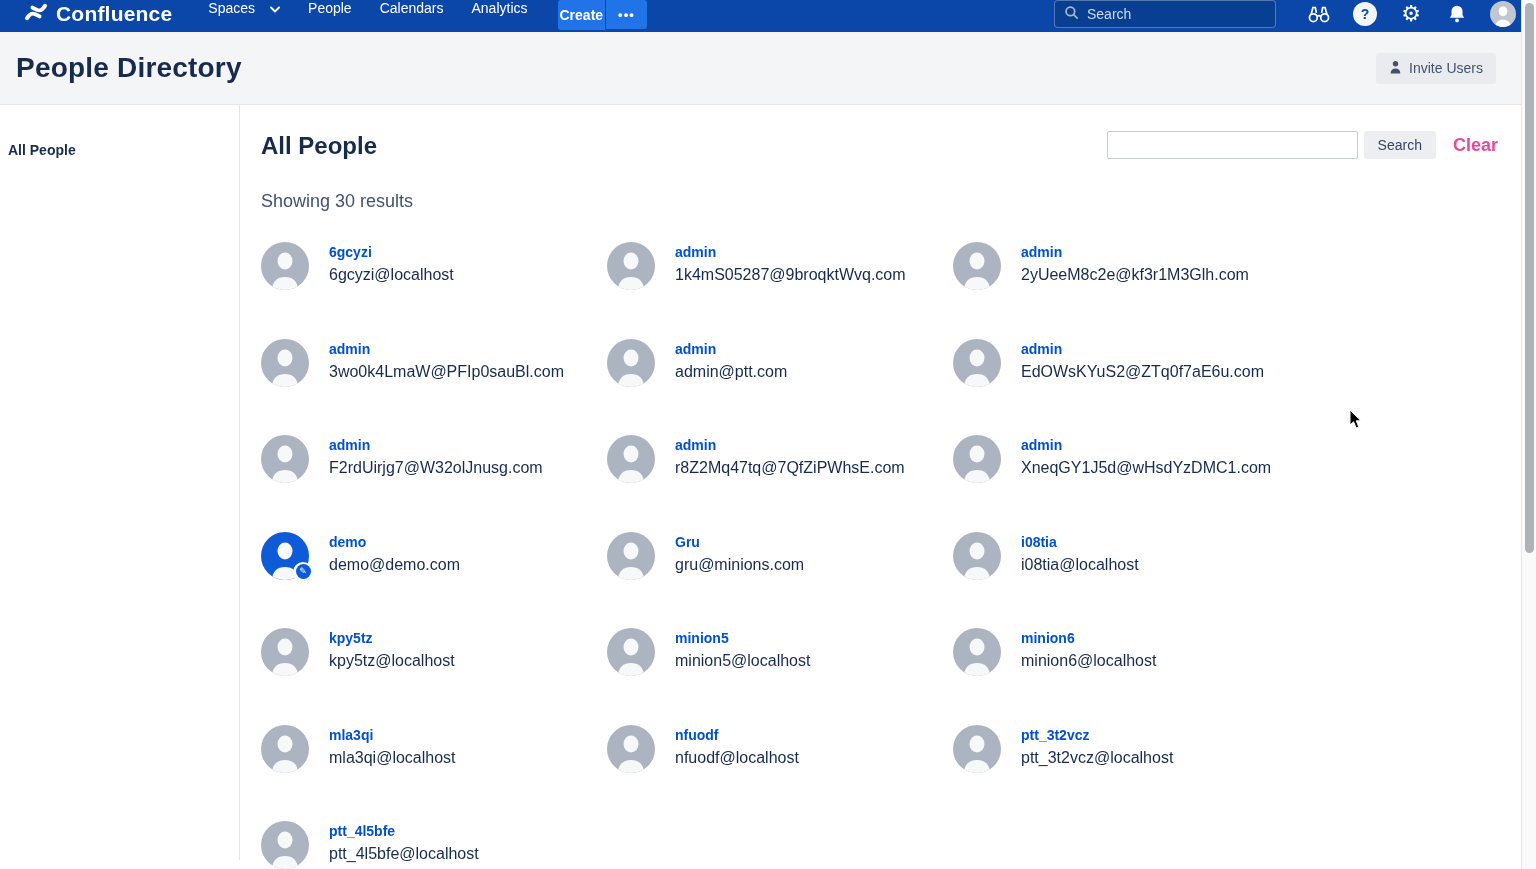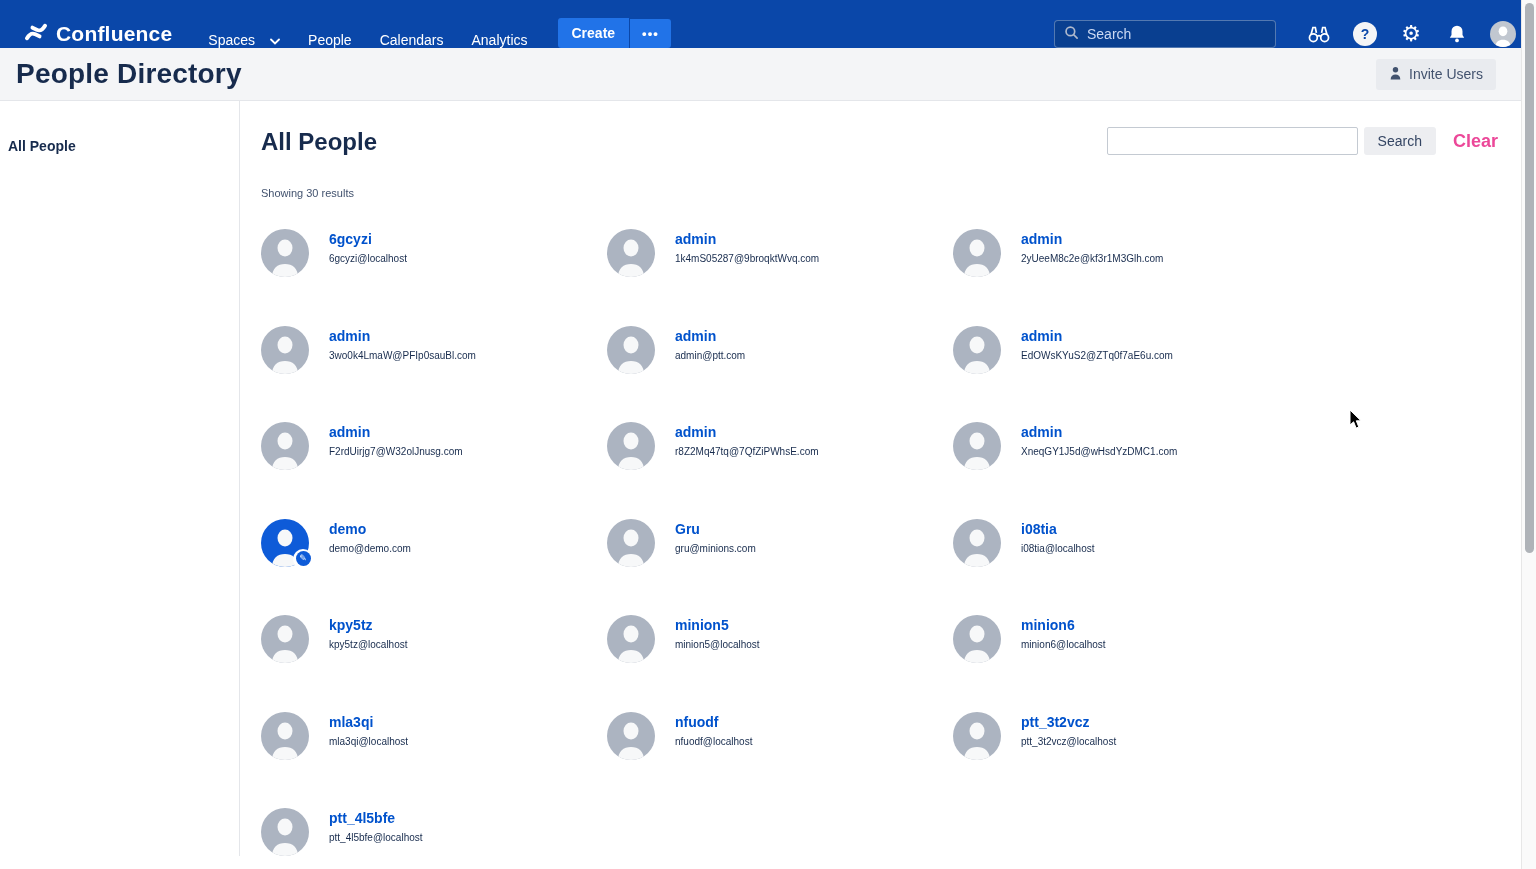--- a/index.html
+++ b/index.html
@@ -1,61 +1,61 @@
 <!DOCTYPE html>
 <html><head>
 <meta charset="utf-8">
 <style>
   * { margin:0; padding:0; box-sizing:border-box; }
   html,body { width:1536px; height:869px; overflow:hidden; background:#fff;
     font-family:"Liberation Sans", sans-serif; }
 
   
-  .topnav { height:48px; background:#0A47A9; display:flex; align-items:flex-end;
+  .topnav { height:32px; background:#0A47A9; display:flex; align-items:flex-start;
     padding:0 10px 0 24px; position:relative; z-index:5; }
   .brand { display:flex; align-items:center; gap:8px; margin-right:22px; cursor:pointer; }
   .brand-word { color:#fff; font-size:21px; font-weight:600; letter-spacing:.2px; }
   .nav-item { color:#fff; font-size:14px; margin:0 14px; text-decoration:none;
     display:flex; align-items:center; gap:15px; cursor:pointer; }
   .create-btn { background:#2173E8; color:#fff; font-size:14px; font-weight:700;
-    border:none; border-radius:3px 0 0 3px; padding:7px 14px; margin-left:16px; cursor:pointer; }
+    border:none; border-radius:3px 0 0 3px; padding:7px 2px; margin-left:16px; cursor:pointer; }
   .more-btn { background:#2173E8; color:#fff; font-size:13px; font-weight:700;
     border:none; border-radius:0 3px 3px 0; padding:7px 12px; margin-left:1px; cursor:pointer; letter-spacing:1px; }
   .nav-right { margin-left:auto; display:flex; align-items:center; }
   .nav-search { display:flex; align-items:center; gap:8px; width:222px; height:28px;
     background:#093F90; border:1px solid rgba(255,255,255,.30); border-radius:4px;
     padding:0 9px; margin-right:20px; }
   .nav-search input { background:transparent; border:none; outline:none; color:#fff;
     font-size:14px; width:100%; font-family:inherit; }
   .nav-search input::placeholder { color:#CBD9F3; opacity:1; }
   .nav-icon { width:26px; height:26px; display:flex; align-items:center; justify-content:center;
     margin:0 10px; cursor:pointer; }
   .help-circle { width:24px; height:24px; border-radius:50%; background:#F4F5F7;
     color:#0A47A9; font-weight:700; font-size:14px; display:flex; align-items:center; justify-content:center; }
   .gear-glyph { color:#fff; font-size:22px; line-height:1; }
   .nav-avatar { width:26px; height:26px; border-radius:50%; background:#C1C7D0;
     overflow:hidden; position:relative; }
 
   
-  .page-header { height:53px; background:#F4F5F7; border-bottom:1px solid #E4E6EA;
+  .page-header { height:73px; background:#F4F5F7; border-bottom:1px solid #E4E6EA;
     display:flex; align-items:center; padding:0 40px 0 16px; }
   .page-title { font-size:28px; font-weight:600; color:#172B4D; letter-spacing:.2px; }
   .invite-btn { margin-left:auto; background:#E9EBEF; border:none; border-radius:3px;
     padding:7px 13px; font-size:14px; color:#42526E; font-family:inherit;
     display:flex; align-items:center; gap:7px; cursor:pointer; }
 
   
   .content { display:flex; height:755px; }
   .sidebar { width:240px; border-right:1px solid #E4E6EA; padding:30px 8px 0 8px; flex:none; }
   .side-item { font-size:14px; color:#172B4D; padding:7px 0; cursor:pointer; }
   .side-item.active { font-weight:700; }
 
   .main { flex:1; padding:27px 0 0 21px; position:relative; }
   .main-heading { font-size:24px; font-weight:600; color:#172B4D; }
-  .results-text { font-size:11px; color:#42526E; margin-top:31px; }
+  .results-text { font-size:18px; color:#42526E; margin-top:31px; }
 
   .search-controls { position:absolute; top:26px; right:38px; display:flex; align-items:center; }
   .dir-search-input { width:251px; height:28px; border:1px solid #C4CAD2; border-radius:2px;
     background:#fff; padding:0 8px; font-size:14px; font-family:inherit; outline:none; color:#172B4D; }
   .dir-search-btn { background:#EDEEF1; border:none; border-radius:3px; height:28px;
     padding:0 14px; margin-left:6px; font-size:14px; color:#344563; font-family:inherit; cursor:pointer; }
   .clear-link { color:#ec4899; font-size:18px; font-weight:600; margin-left:17px;
     text-decoration:none; cursor:pointer; }
 
   
@@ -67,21 +67,21 @@
   .avatar svg { position:absolute; inset:0; border-radius:50%; overflow:hidden; }
   .avatar.variant-blue-edit { background:#0E5BD8; }
   .edit-badge { display:none; position:absolute; right:-4px; bottom:-2px; width:20px; height:20px;
     background:#fff; border-radius:50%; align-items:center; justify-content:center; }
   .variant-blue-edit .edit-badge { display:flex; }
   .edit-badge .inner { width:15px; height:15px; border-radius:50%; background:#0E5BD8;
     color:#fff; font-size:9px; display:flex; align-items:center; justify-content:center; line-height:1; }
   .person-text { padding-top:2px; }
   .person-name { font-size:14px; font-weight:700; color:#0052CC; text-decoration:none;
     display:block; cursor:pointer; }
-  .person-email { font-size:10px; color:#172B4D; margin-top:6px; }
+  .person-email { font-size:16px; color:#172B4D; margin-top:6px; }
 
   
   .fake-scrollbar { position:fixed; top:0; right:0; width:15px; height:869px;
     background:#FAFAFA; border-left:1px solid #E7E7E7; z-index:50; }
   .fake-thumb { position:absolute; top:3px; left:3px; width:9px; height:550px;
     background:#AFB3B8; border-radius:5px; }
 
   
   .cursor { position:fixed; left:1349px; top:409px; z-index:100; pointer-events:none; }
 </style>

